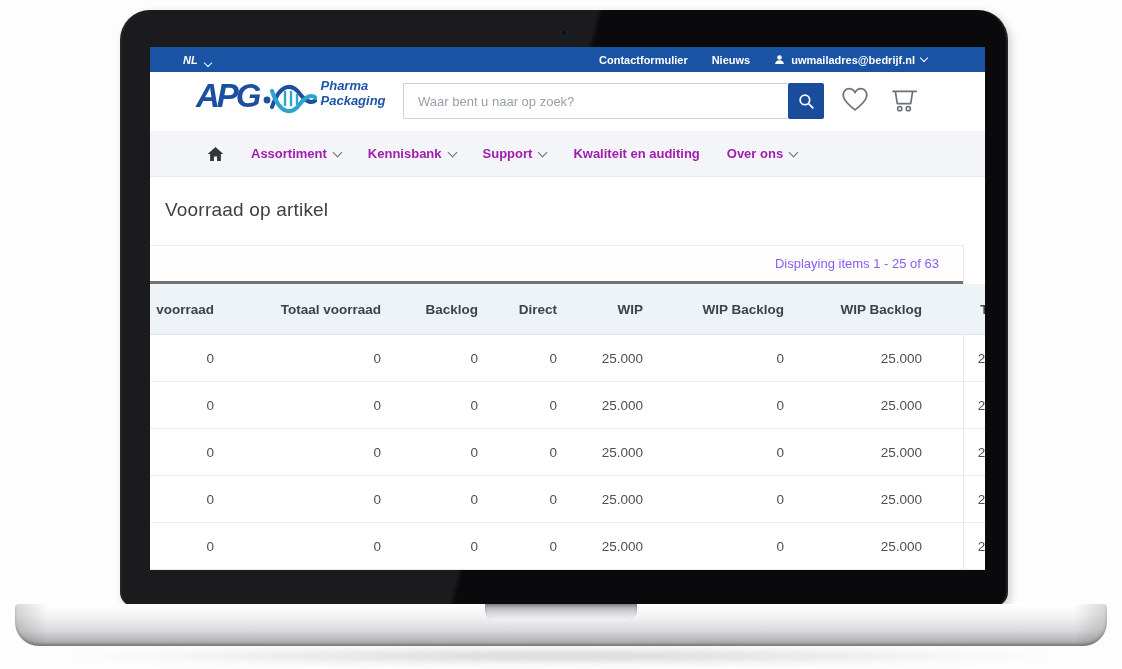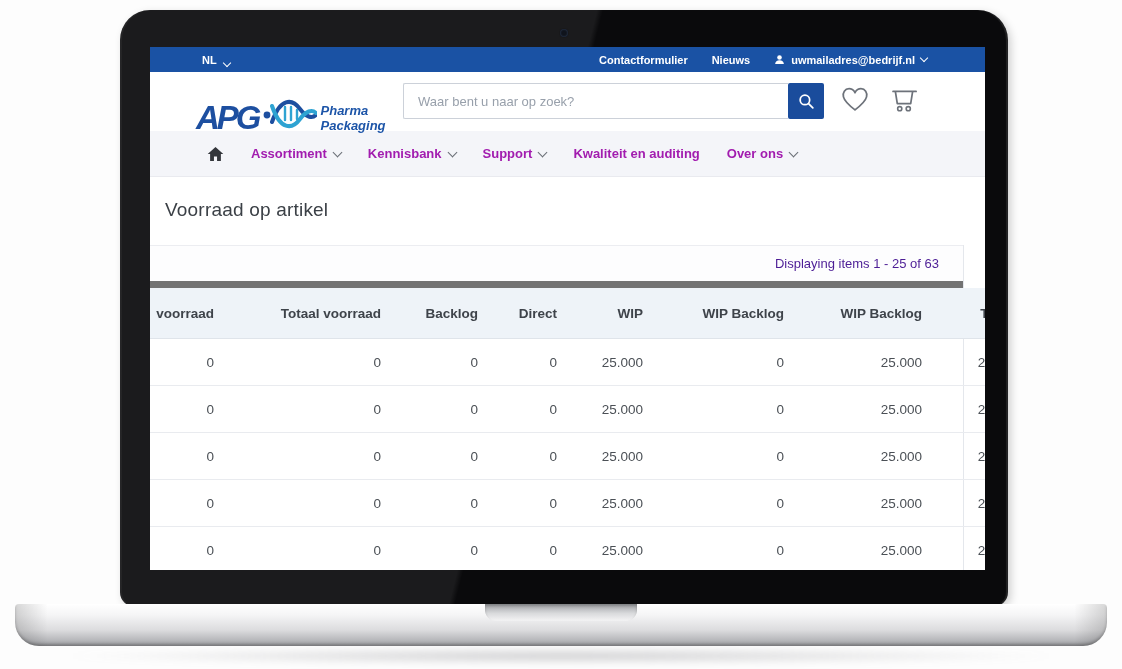--- a/index.html
+++ b/index.html
@@ -48,37 +48,37 @@
     position:absolute;left:70px;top:647px;width:982px;height:18px;z-index:0;
     background:radial-gradient(ellipse at center, rgba(110,110,116,.30), rgba(255,255,255,0) 72%);
     filter:blur(3px);
   }
 
   
   .topbar{
     height:25px;background:#1a52a4;color:#fff;display:flex;align-items:center;
     font-size:11px;font-weight:bold;
   }
-  .lang{margin-left:52px;display:flex;align-items:flex-end;gap:7px;cursor:pointer;}
+  .lang{margin-left:33px;display:flex;align-items:flex-end;gap:7px;cursor:pointer;font-style:italic;}
   .topbar-right{margin-left:auto;margin-right:58px;display:flex;align-items:center;gap:24px;}
   .toplink{cursor:pointer;}
   .account{display:flex;align-items:center;gap:6px;cursor:pointer;}
   .chev{width:6px;height:6px;border-right:1.6px solid #6a6f76;border-bottom:1.6px solid #6a6f76;
         display:inline-block;transform:rotate(45deg);margin-top:-3px;}
   .chev.white{border-color:#fff;width:5px;height:5px;}
 
   
   .site-header{height:59px;background:#fff;position:relative;}
-  .logo{position:absolute;left:46px;top:7px;display:flex;align-items:flex-end;cursor:pointer;}
+  .logo{position:absolute;left:46px;top:7px;display:flex;align-items:flex-start;cursor:pointer;}
   .logo-acronym{
     font-size:33px;font-weight:bold;font-style:italic;color:#1d4fa0;
     letter-spacing:-3px;line-height:1;
   }
   .logo-dna{margin-left:4px;}
-  .logo-tag{margin-left:4px;font-style:italic;font-weight:bold;color:#1d55a8;font-size:13px;line-height:1.15;margin-top:25px;}
+  .logo-tag{margin-left:4px;font-style:italic;font-weight:bold;color:#1d55a8;font-size:13px;line-height:1.15;}
   .search-wrap{position:absolute;left:253px;top:11px;width:421px;height:36px;display:flex;}
   .search-input{
     flex:1;border:1px solid #ccd1d9;border-right:none;border-radius:2px 0 0 2px;
     padding:0 0 0 14px;font-size:13px;color:#701a75;outline:none;
     font-family:"Liberation Sans", sans-serif;
   }
   .search-input::placeholder{color:#98a0ab;}
   .search-btn{
     width:36px;height:36px;background:#1a4c9c;border:none;border-radius:2px;
     display:flex;align-items:center;justify-content:center;cursor:pointer;flex:0 0 36px;
@@ -94,23 +94,23 @@
     font-size:13px;font-weight:bold;color:#a21caf;
   }
   .nav-home{display:flex;align-items:center;cursor:pointer;}
   .nav-item{display:flex;align-items:center;gap:7px;cursor:pointer;white-space:nowrap;}
 
   
   .content{background:#fff;}
   .page-title{margin:22px 0 0 15px;font-size:19px;font-weight:400;color:#3b4046;letter-spacing:.2px;}
   .table-wrap{margin-top:24px;width:813px;border-right:1px solid #e4e7ec;}
   .pagination{
-    height:35px;border-top:1px solid #ecedf1;border-bottom:7px solid #737373;background:#fdfdfe;
+    height:35px;border-top:1px solid #ecedf1;border-bottom:3px solid #737373;background:#fdfdfe;
     display:flex;align-items:center;justify-content:flex-end;
-    padding-right:24px;color:#4c1d95;font-size:13px;
+    padding-right:24px;color:#8b5cf6;font-size:13px;
   }
   table.grid{border-collapse:collapse;table-layout:fixed;width:813px;}
   table.grid th{
     height:50px;background:#eef3f8;text-align:right;padding:0 8px 0 0;
     font-size:13.5px;font-weight:bold;color:#3e434a;border-bottom:1px solid #dfe4ea;
   }
   table.grid td{
     height:46px;text-align:right;padding:0 8px 0 0;
     font-size:13.5px;font-weight:400;color:#4b5056;border-bottom:1px solid #e9ebef;
   }

